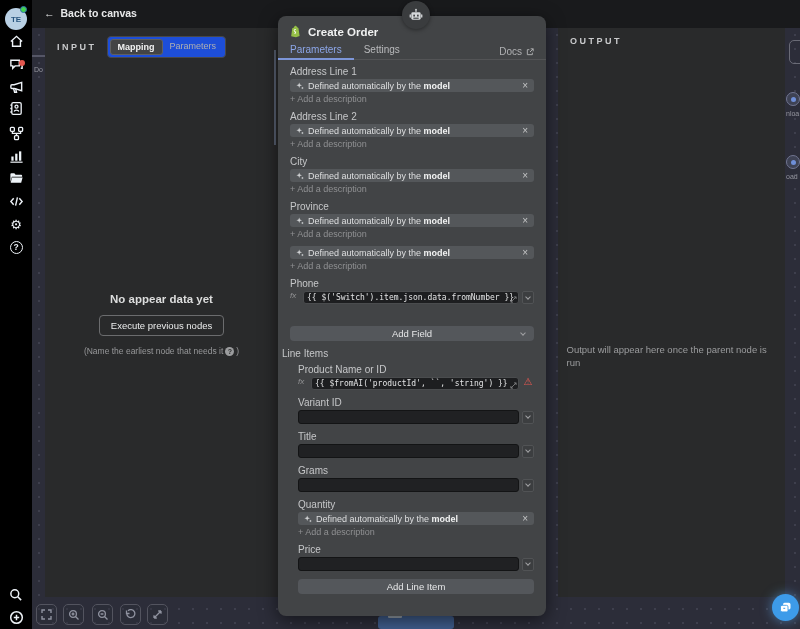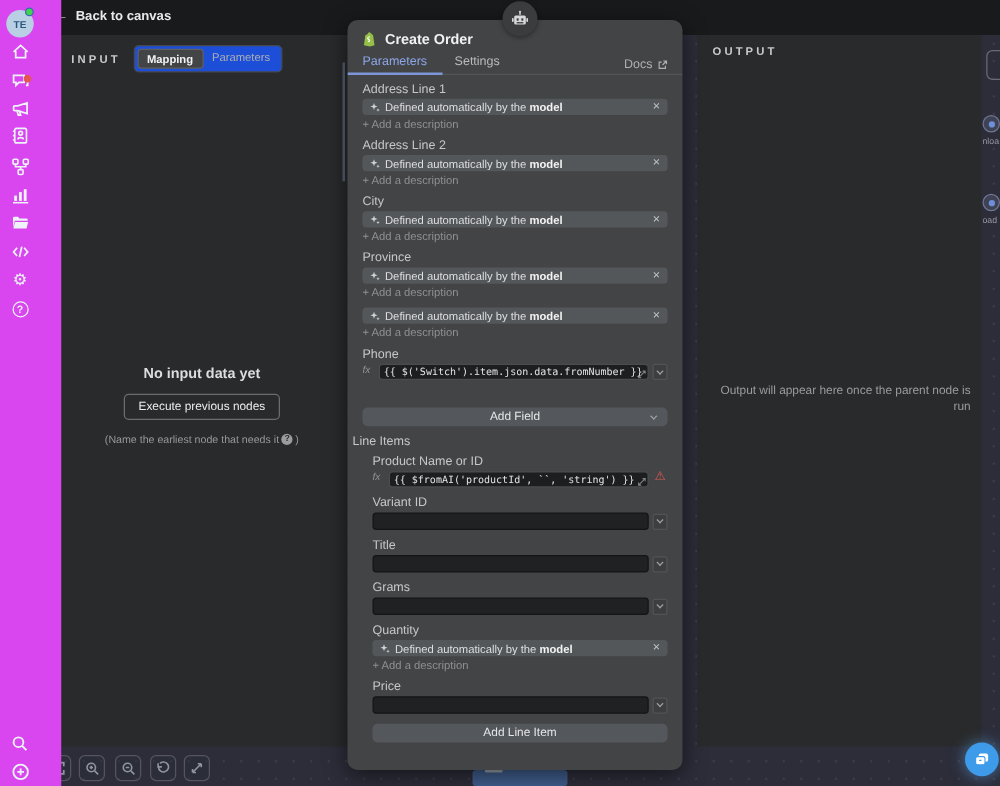--- a/index.html
+++ b/index.html
@@ -14,21 +14,21 @@
   .back { left:44px; top:7px; color:#e8e9ea; font-size:10.5px; font-weight:bold; display:flex; gap:6px; align-items:center; cursor:pointer;}
   .conn-line { left:32px; top:55px; width:13px; height:2px; background:#555666; }
   .frag { color:#9697a0; font-size:7px; }
   .r-rect { left:789px; top:40px; width:16px; height:24px; border:1.5px solid #6a6b76; border-radius:5px; }
   .r-circle { left:786px; width:14px; height:14px; border-radius:50%; background:#3e4254; border:1px solid #707590; }
   .r-circle i { display:block; width:5px; height:5px; border-radius:50%; background:#6f8fd8; margin:4px auto; }
   .blue-node { left:378px; top:616px; width:76px; height:13px; background:#3f5d8c; border-radius:3px; }
   .blue-node-dash { left:388px; top:614px; width:14px; height:4px; background:#99a3ad; border-radius:1px; }
 
   
-  #sidebar { left:0; top:0; width:49px; height:629px; background:#d946ef; z-index:30; }
+  #sidebar { left:0; top:0; width:32px; height:629px; background:#000000; z-index:30; }
   .avatar { left:5px; top:8px; width:22px; height:22px; border-radius:50%; background:#b9d0e4;
     color:#29567f; font-size:8px; font-weight:bold; display:flex; align-items:center; justify-content:center; }
   .status-dot { left:20px; top:6px; width:7px; height:7px; border-radius:50%; background:#44d34f; border:1.5px solid #2f6fae; }
   .sb-icon { left:0; width:32px; height:22px; display:flex; align-items:center; justify-content:center; cursor:pointer; color:#eef3f8;}
   .sb-icon svg { display:block; }
   .chat-badge { left:19px; top:60px; width:6px; height:6px; border-radius:50%; background:#e4574f; z-index:31;}
   .help-circ { width:13px; height:13px; border-radius:50%; border:1.4px solid #eef3f8; color:#eef3f8;
     font-size:8.5px; font-weight:bold; display:flex; align-items:center; justify-content:center;}
 
   
@@ -40,21 +40,21 @@
   .seg { display:flex; background:#1d4ed8; border:1px solid #474849; border-radius:4px; padding:2px; }
   .seg-item { font-size:9px; padding:2px 7px; border-radius:3px; color:#aeafb1; cursor:pointer; }
   .seg-item.active { background:#434445; border:1px solid #5f6061; color:#f2f2f2; font-weight:bold; }
   .empty-center { position:absolute; left:0; right:0; display:flex; flex-direction:column; align-items:center; gap:10px; }
   .empty-title { color:#dcdddd; font-size:11.5px; font-weight:600; }
   .exec-btn { border:1px solid #6b6c6e; border-radius:4px; background:transparent; color:#ebecec;
     font-size:9.5px; padding:4px 11px; cursor:pointer; font-family:inherit;}
   .hint { color:#97989a; font-size:8.5px; display:flex; align-items:center; gap:2px; }
   .q-circ { display:inline-flex; width:9px; height:9px; border-radius:50%; background:#9b9c9e; color:#2a2b2c;
     font-size:7px; font-weight:bold; align-items:center; justify-content:center; }
-  .out-hint { color:#9b9c9e; font-size:9.5px; text-align:right; width:210px; line-height:1.4; }
+  .out-hint { color:#9b9c9e; font-size:9.5px; text-align:left; width:210px; line-height:1.4;margin-top:37px; }
   .in-scroll { left:274px; top:50px; width:2px; height:95px; background:#7e8cab; opacity:.55; z-index:11;}
 
   
   #modal { left:278px; top:16px; width:268px; height:600px; background:#424446; border-radius:8px;
     box-shadow:0 4px 18px rgba(0,0,0,.55); z-index:20; overflow:hidden; }
   #robot-fab { left:402px; top:1px; width:28px; height:28px; border-radius:50%; background:#3a3c3e; z-index:25;
     display:flex; align-items:center; justify-content:center; box-shadow:0 1px 4px rgba(0,0,0,.4);}
   .m-title-row { display:flex; align-items:center; gap:6px; padding:9px 12px 4px 11px; }
   .m-title { color:#f0f1f1; font-size:11.5px; font-weight:bold; }
   .m-tabs { display:flex; align-items:center; padding:2px 12px 0 12px; height:18px; border-bottom:1px solid #535456; position:relative; }
@@ -233,21 +233,21 @@
 
 <div id="input-panel" class="abs panel">
   <div class="panel-head">
     <span class="panel-label">INPUT</span>
     <div class="seg">
       <span class="seg-item active">Mapping</span>
       <span class="seg-item">Parameters</span>
     </div>
   </div>
   <div class="empty-center" style="top:265px;">
-    <div class="empty-title">No input data yet</div>
+    <div class="empty-title">No appear data yet</div>
     <button class="exec-btn">Execute previous nodes</button>
     <div class="hint">
       <span>(Name the earliest node that needs it</span>
       <span class="q-circ">?</span>
       <span>)</span>
     </div>
   </div>
 </div>
 <div class="abs in-scroll"></div>
 

